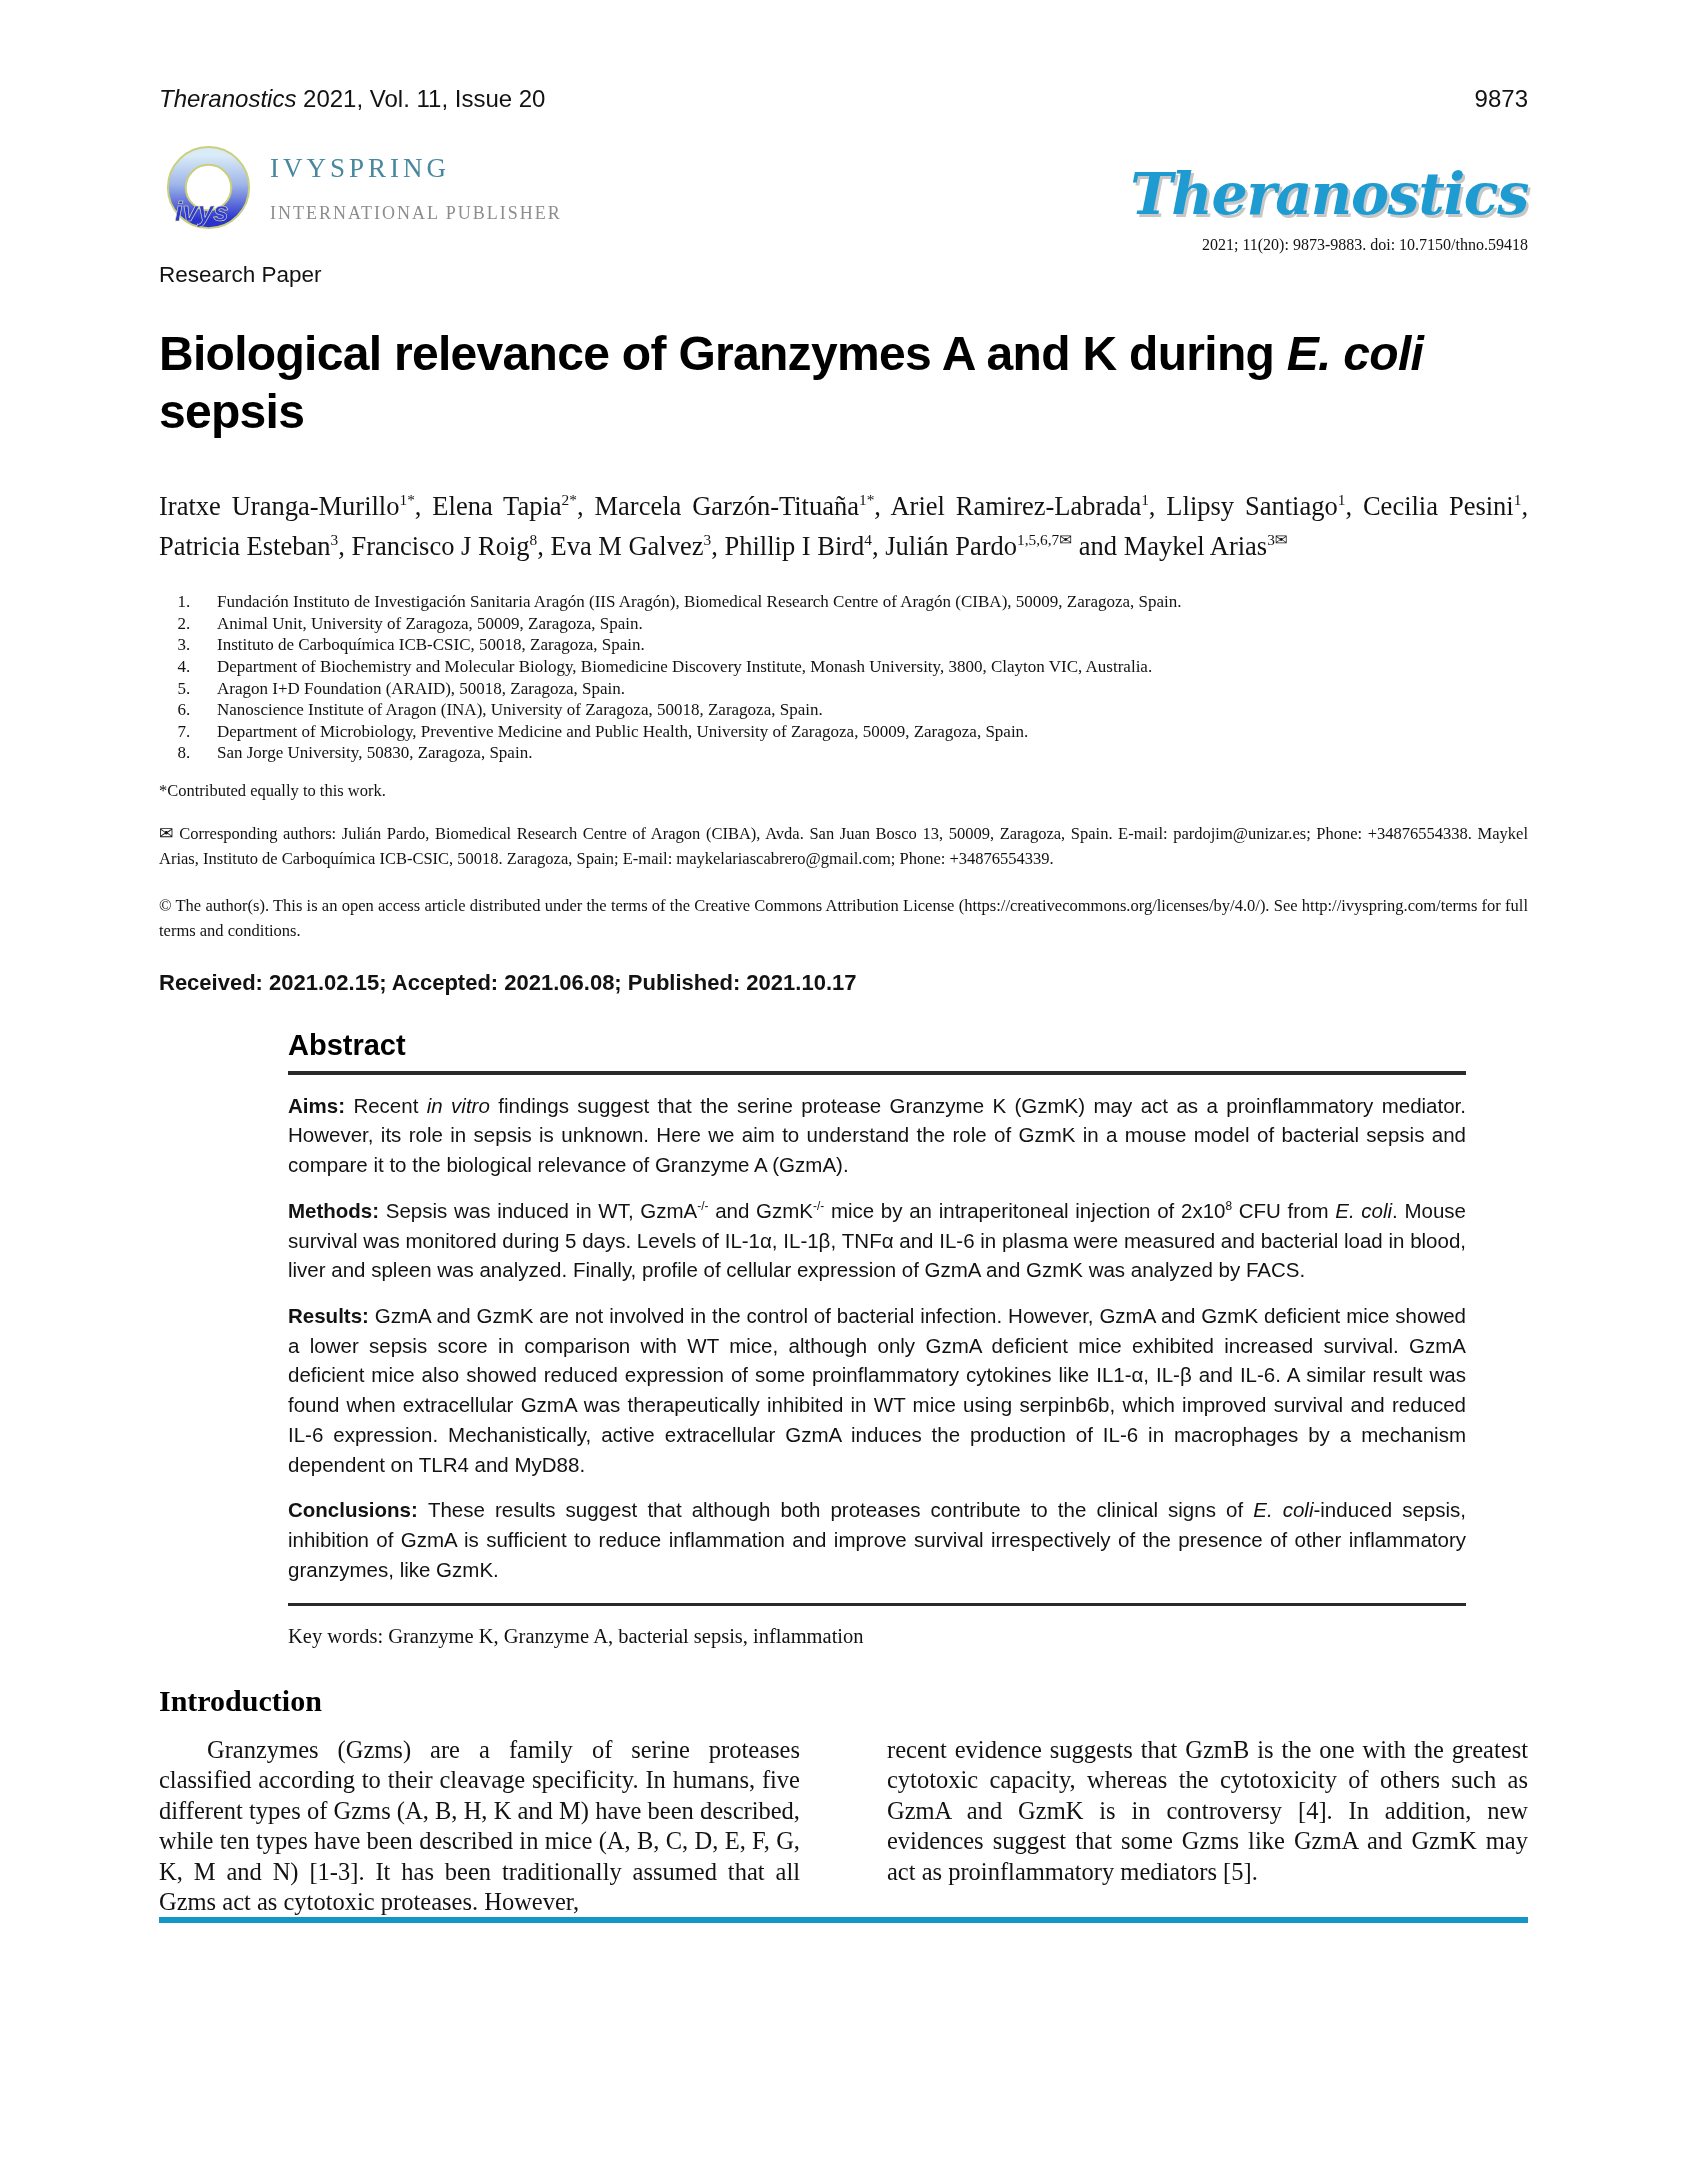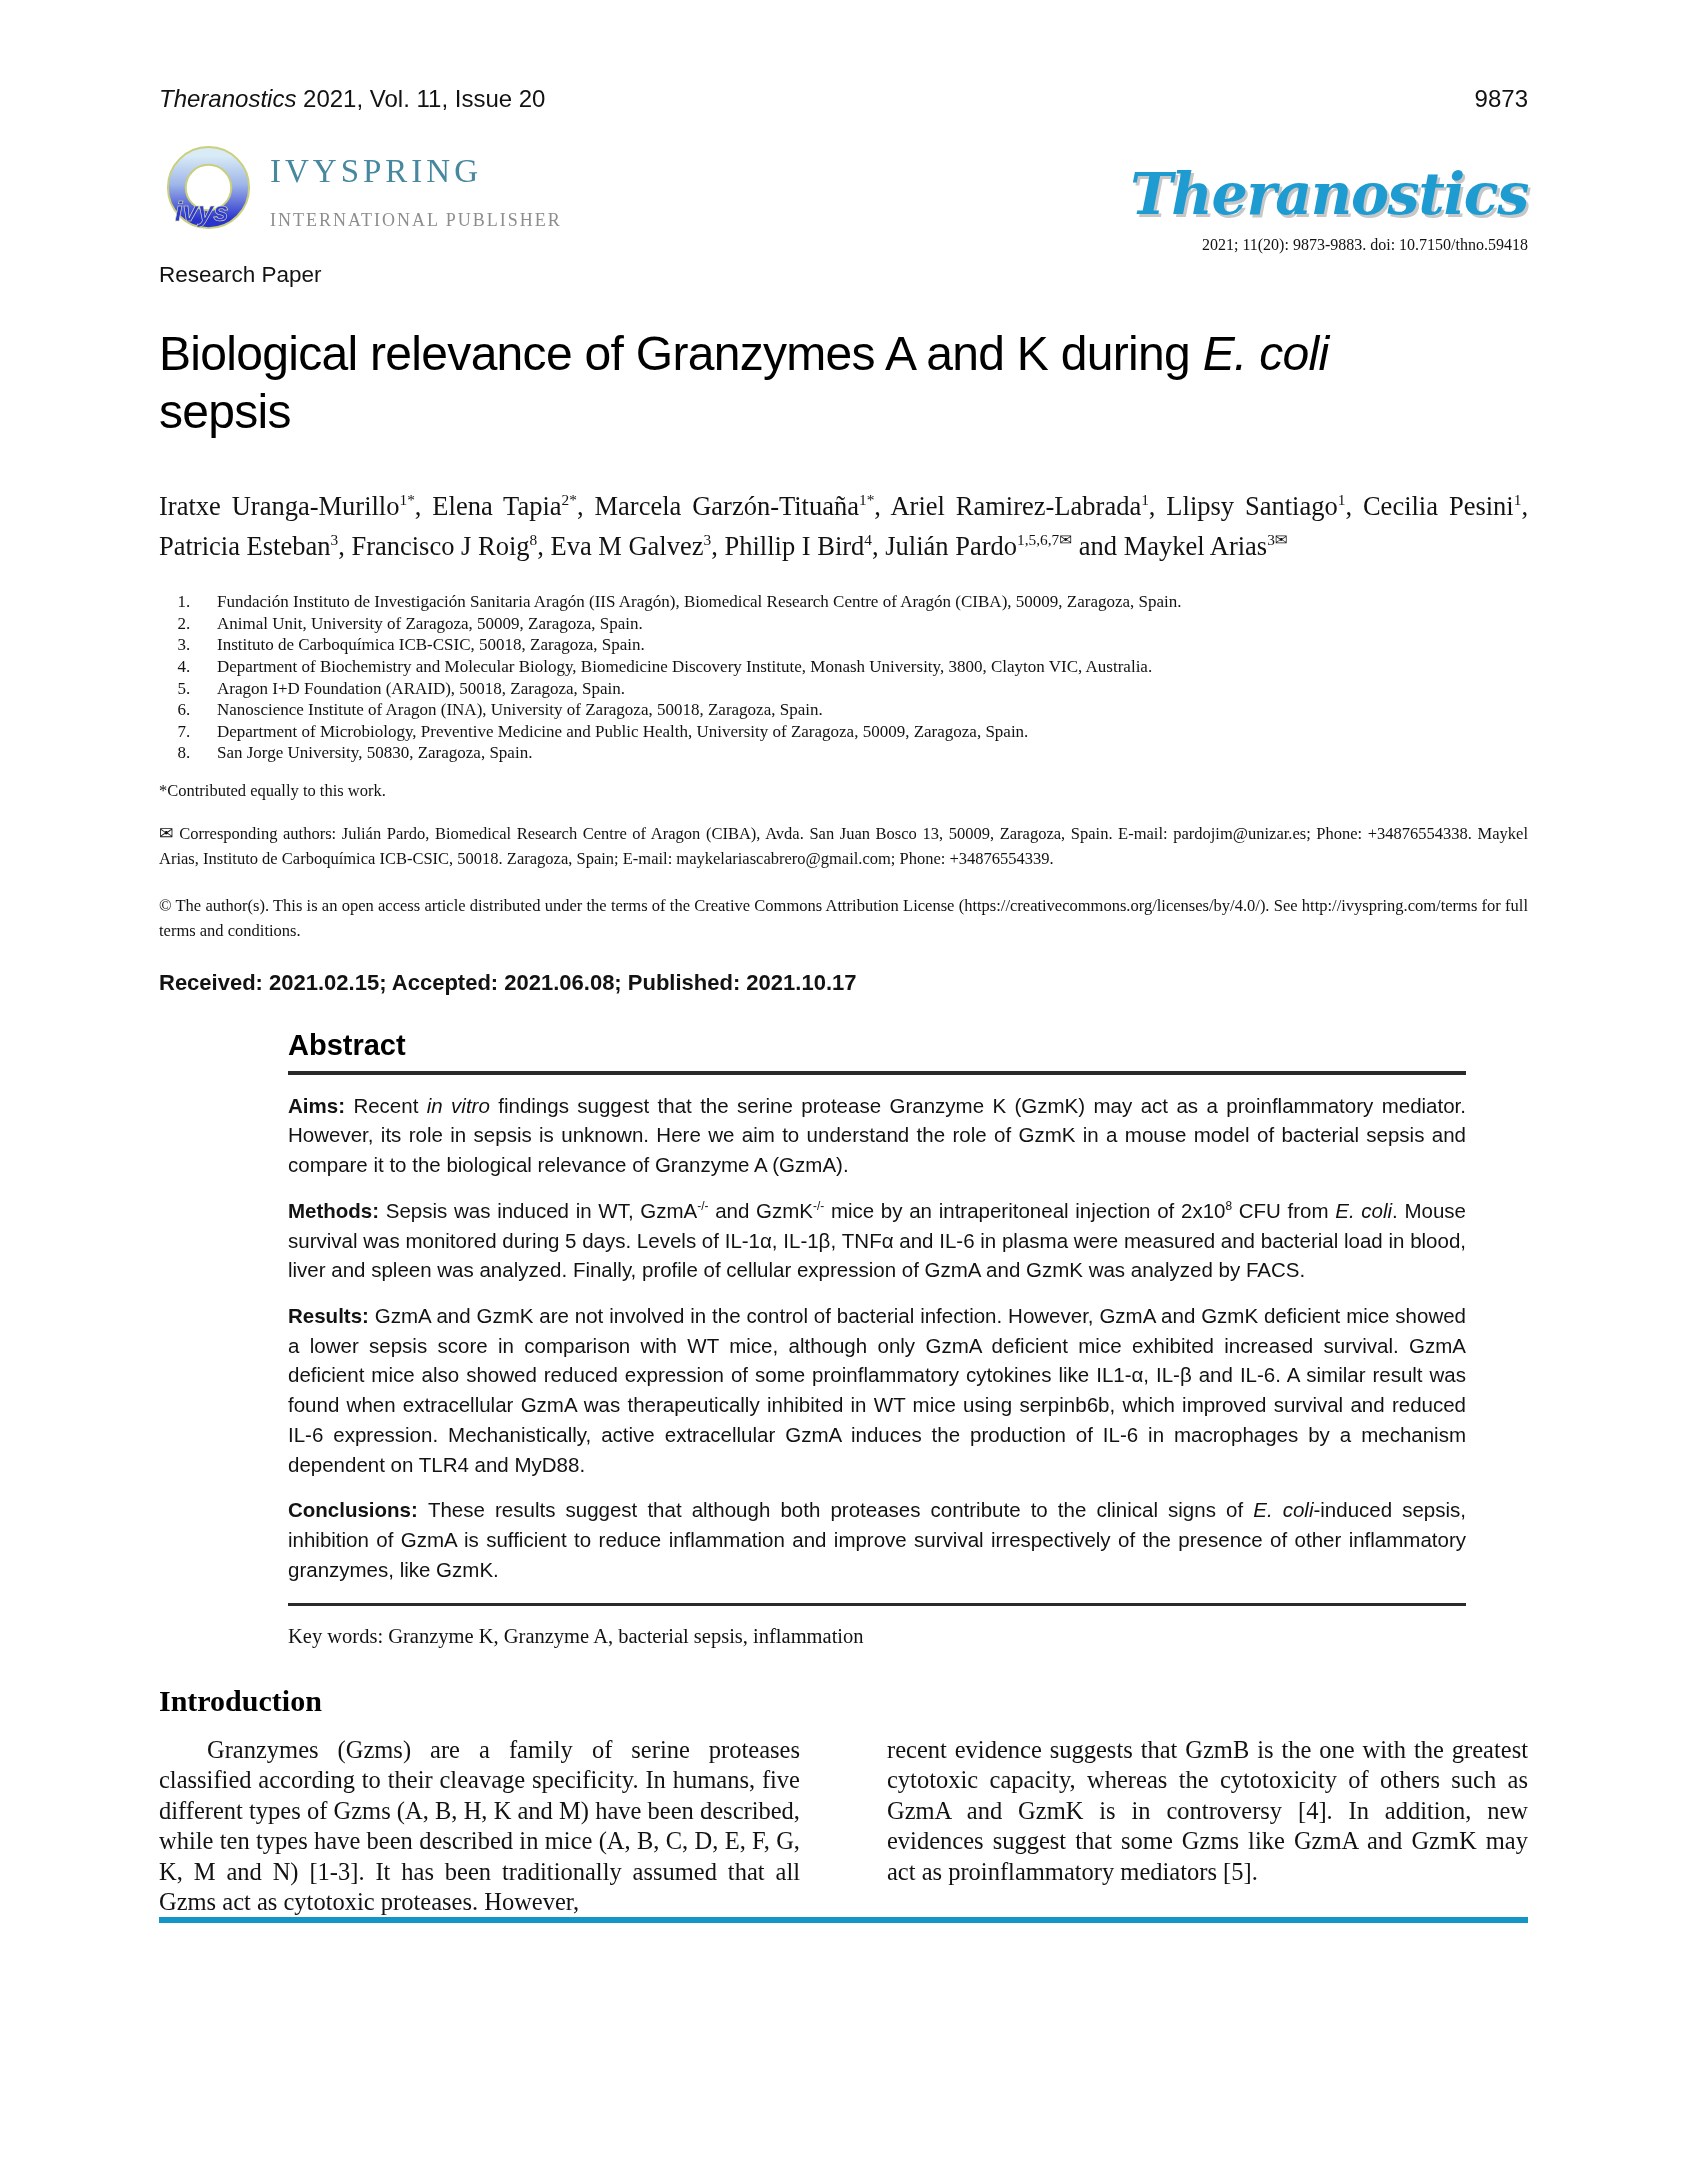--- a/index.html
+++ b/index.html
@@ -15,30 +15,30 @@
   body{width:1687px;height:2183px;font-family:"Liberation Serif",serif;color:var(--ink);}
   .page{width:1687px;height:1934px;padding:85px 159px 53px 159px;display:flex;flex-direction:column;overflow:hidden;background:#fff;}
 
   .hdr-row{display:flex;justify-content:space-between;align-items:baseline;
     font-family:"Liberation Sans",sans-serif;font-size:24px;margin-bottom:10.6px;}
   .blue-rule{height:6px;background:var(--accent);}
   .brand-row{display:flex;justify-content:space-between;align-items:flex-start;margin-top:18.5px;min-height:109px;}
   .ivy{display:flex;align-items:flex-start;gap:12px;}
   .ivy svg{width:99px;height:99px;}
   .ivy-text{padding-top:12px;}
-  .ivy-name{font-family:"Liberation Serif",serif;font-size:33px;letter-spacing:4px;color:var(--ivy-teal);line-height:1.05;}
+  .ivy-name{font-family:"Liberation Serif",serif;font-size:27px;letter-spacing:4px;color:var(--ivy-teal);line-height:1.05;}
   .ivy-sub{font-family:"Liberation Serif",serif;font-size:18px;letter-spacing:2px;color:var(--ivy-gray);margin-top:21px;}
   .thera{display:flex;flex-direction:column;align-items:flex-end;}
   .thera-logo{font-family:"DejaVu Serif",serif;font-style:italic;font-weight:bold;
     font-size:57px;line-height:1.0;color:var(--logo-blue);letter-spacing:-1.3px;
     text-shadow:2.6px 2.6px 0 rgba(130,130,130,0.45);margin-top:22.5px;}
   .citation{font-size:16px;margin-top:14.6px;}
   .paper-type{font-family:"Liberation Sans",sans-serif;font-size:22.5px;margin-top:10.6px;}
 
-  .title{font-family:"Liberation Sans",sans-serif;font-weight:normal;font-size:48px;line-height:1.22;
+  .title{font-family:"Liberation Sans",sans-serif;font-weight:bold;font-size:48px;line-height:1.22;
     letter-spacing:-0.7px;margin-top:37px;color:#000;}
   .title .block{display:block;}
 
   .authors{font-size:26.5px;line-height:1.5;margin-top:45px;text-align:justify;}
   .sup{vertical-align:super;font-size:0.58em;line-height:0;}
   .env{font-size:1.05em;}
 
   .affils{list-style:none;counter-reset:aff;font-size:17px;line-height:1.27;margin-top:25px;}
   .affils li{counter-increment:aff;padding-left:58px;position:relative;}
   .affils li::before{content:counter(aff) ".";position:absolute;left:18.5px;}

